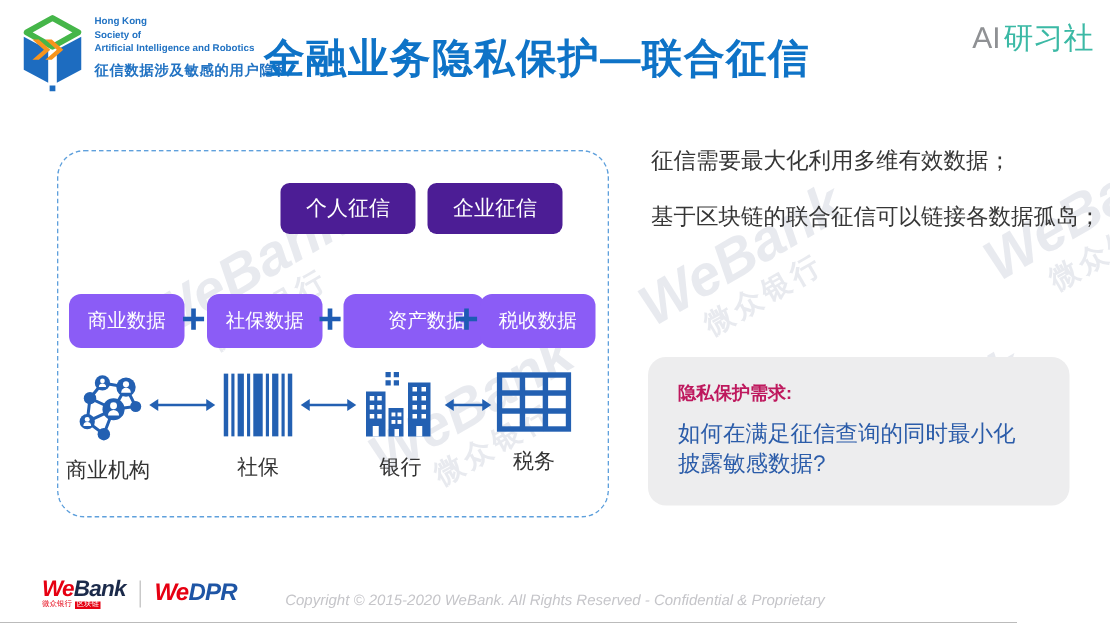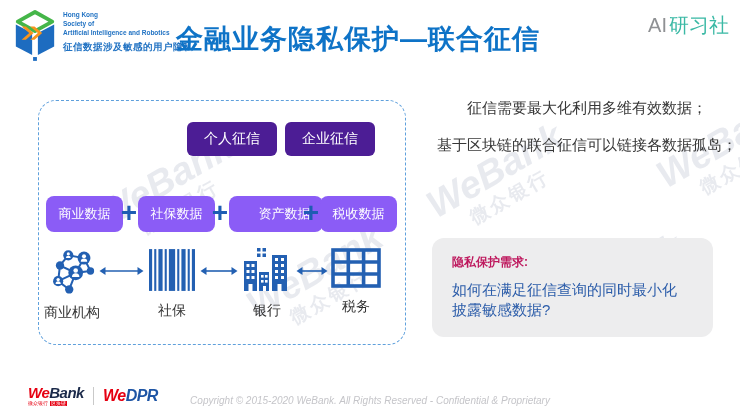--- a/index.html
+++ b/index.html
@@ -42,21 +42,21 @@
   .plus{position:absolute;top:196px;width:18px;height:36px;line-height:34px;
       color:#1e5cb3;font-size:28px;font-weight:bold;text-align:center;z-index:2;}
   .pl-1{left:120px;} .pl-2{left:211px;} .pl-3{left:302px;}
   .src{position:absolute;top:247px;width:76px;text-align:center;z-index:2;}
   .src-1{left:34px;} .src-2{left:134px;} .src-3{left:229px;} .src-4{left:318px;}
   .src .lbl{margin-top:5px;font-size:14px;color:#333;}
   .arrow{position:absolute;top:263px;height:12px;z-index:2;}
   .ar-1{left:99px;width:45px;} .ar-2{left:200px;width:38px;} .ar-3{left:296px;width:32px;}
   
   .notes{position:absolute;left:434px;top:97px;width:306px;font-size:15px;
-      color:#363636;z-index:2;text-align:center;}
+      color:#363636;z-index:2;}
   .notes p{margin:0 0 16px 0;line-height:21px;}
   .panel{position:absolute;left:432px;top:238px;width:281px;height:99px;
       background:#ededee;border-radius:12px;padding:16px 20px;box-sizing:border-box;z-index:2;}
   .panel-title{color:#be185d;font-weight:bold;font-size:12px;}
   .panel-body{color:#2b5ca9;font-size:15px;margin-top:9px;line-height:20px;width:234px;}
   
   .footer-logos{position:absolute;left:28px;top:385px;display:flex;align-items:center;z-index:2;}
   .wb{display:flex;flex-direction:column;line-height:1;}
   .wb-main{font-style:italic;font-weight:900;font-size:15px;letter-spacing:-0.5px;}
   .wb-main .we{color:#e60012;} .wb-main .bank{color:#1b2a4a;}

